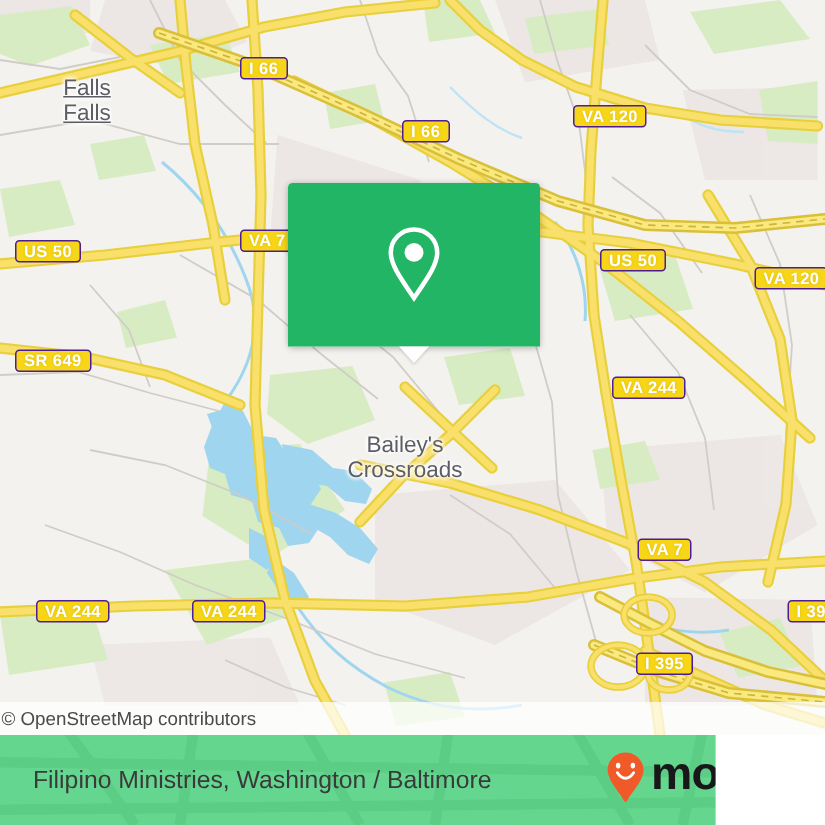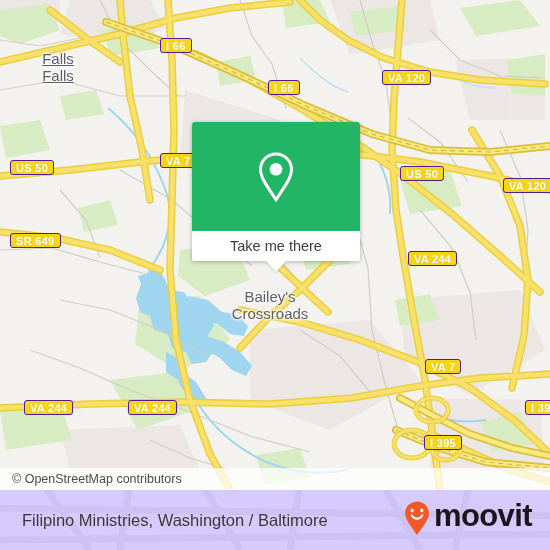--- a/index.html
+++ b/index.html
@@ -68,21 +68,21 @@
   .attribution {
     position: absolute;
     left: 0;
     bottom: 0;
     width: 550px;
     height: 22px;
     line-height: 22px;
     background: rgba(255,255,255,.72);
     color: #4a4a4a;
     font-size: 12.5px;
-    padding-left: 12px;
+    padding-left: 1px;
     box-sizing: border-box;
     white-space: nowrap;
   }
 
   
   .popup {
     position: absolute;
     left: 192px;
     top: 122px;
     width: 168px;
@@ -119,23 +119,23 @@
     border-left: 10px solid transparent;
     border-right: 10px solid transparent;
     border-top: 11px solid #ffffff;
     filter: drop-shadow(0 1px 1px rgba(0,0,0,.16));
   }
 
   
   .footer {
     position: absolute;
     left: 0; top: 490px;
-    width: 550px;
+    width: 477px;
     height: 60px;
-    background: #c4b5fd;
+    background: #22c55e;
     overflow: hidden;
   }
   .footer-bgmap {
     position: absolute;
     left: 0; top: 0;
     width: 550px; height: 60px;
     opacity: .30;
   }
   .footer-inner {
     position: relative;
@@ -347,23 +347,20 @@
     </div>
 
     <div class="popup">
       <div class="popup-top">
         <span>
           <svg width="58" height="58" viewBox="0 0 24 24" fill="none" stroke="#ffffff" stroke-width="1.25">
             <path d="M12 22.2c3.8-5.6 6.4-9.2 6.4-12.5A6.4 6.4 0 0 0 5.6 9.7c0 3.3 2.6 6.9 6.4 12.5z"></path>
             <circle cx="12" cy="9.6" r="2.6" fill="#ffffff" stroke="none"></circle>
           </svg>
         </span>
-      </div>
-      <div class="popup-bottom">
-        <span>Take me there</span>
       </div>
       <div class="popup-tail"></div>
     </div>
 
     <div class="attribution">© OpenStreetMap contributors</div>
   </div>
 
   <div class="footer">
     <svg class="footer-bgmap" width="550" height="60" viewBox="0 0 550 60">
       <rect x="0" y="0" width="550" height="60" fill="#ffffff"></rect>

